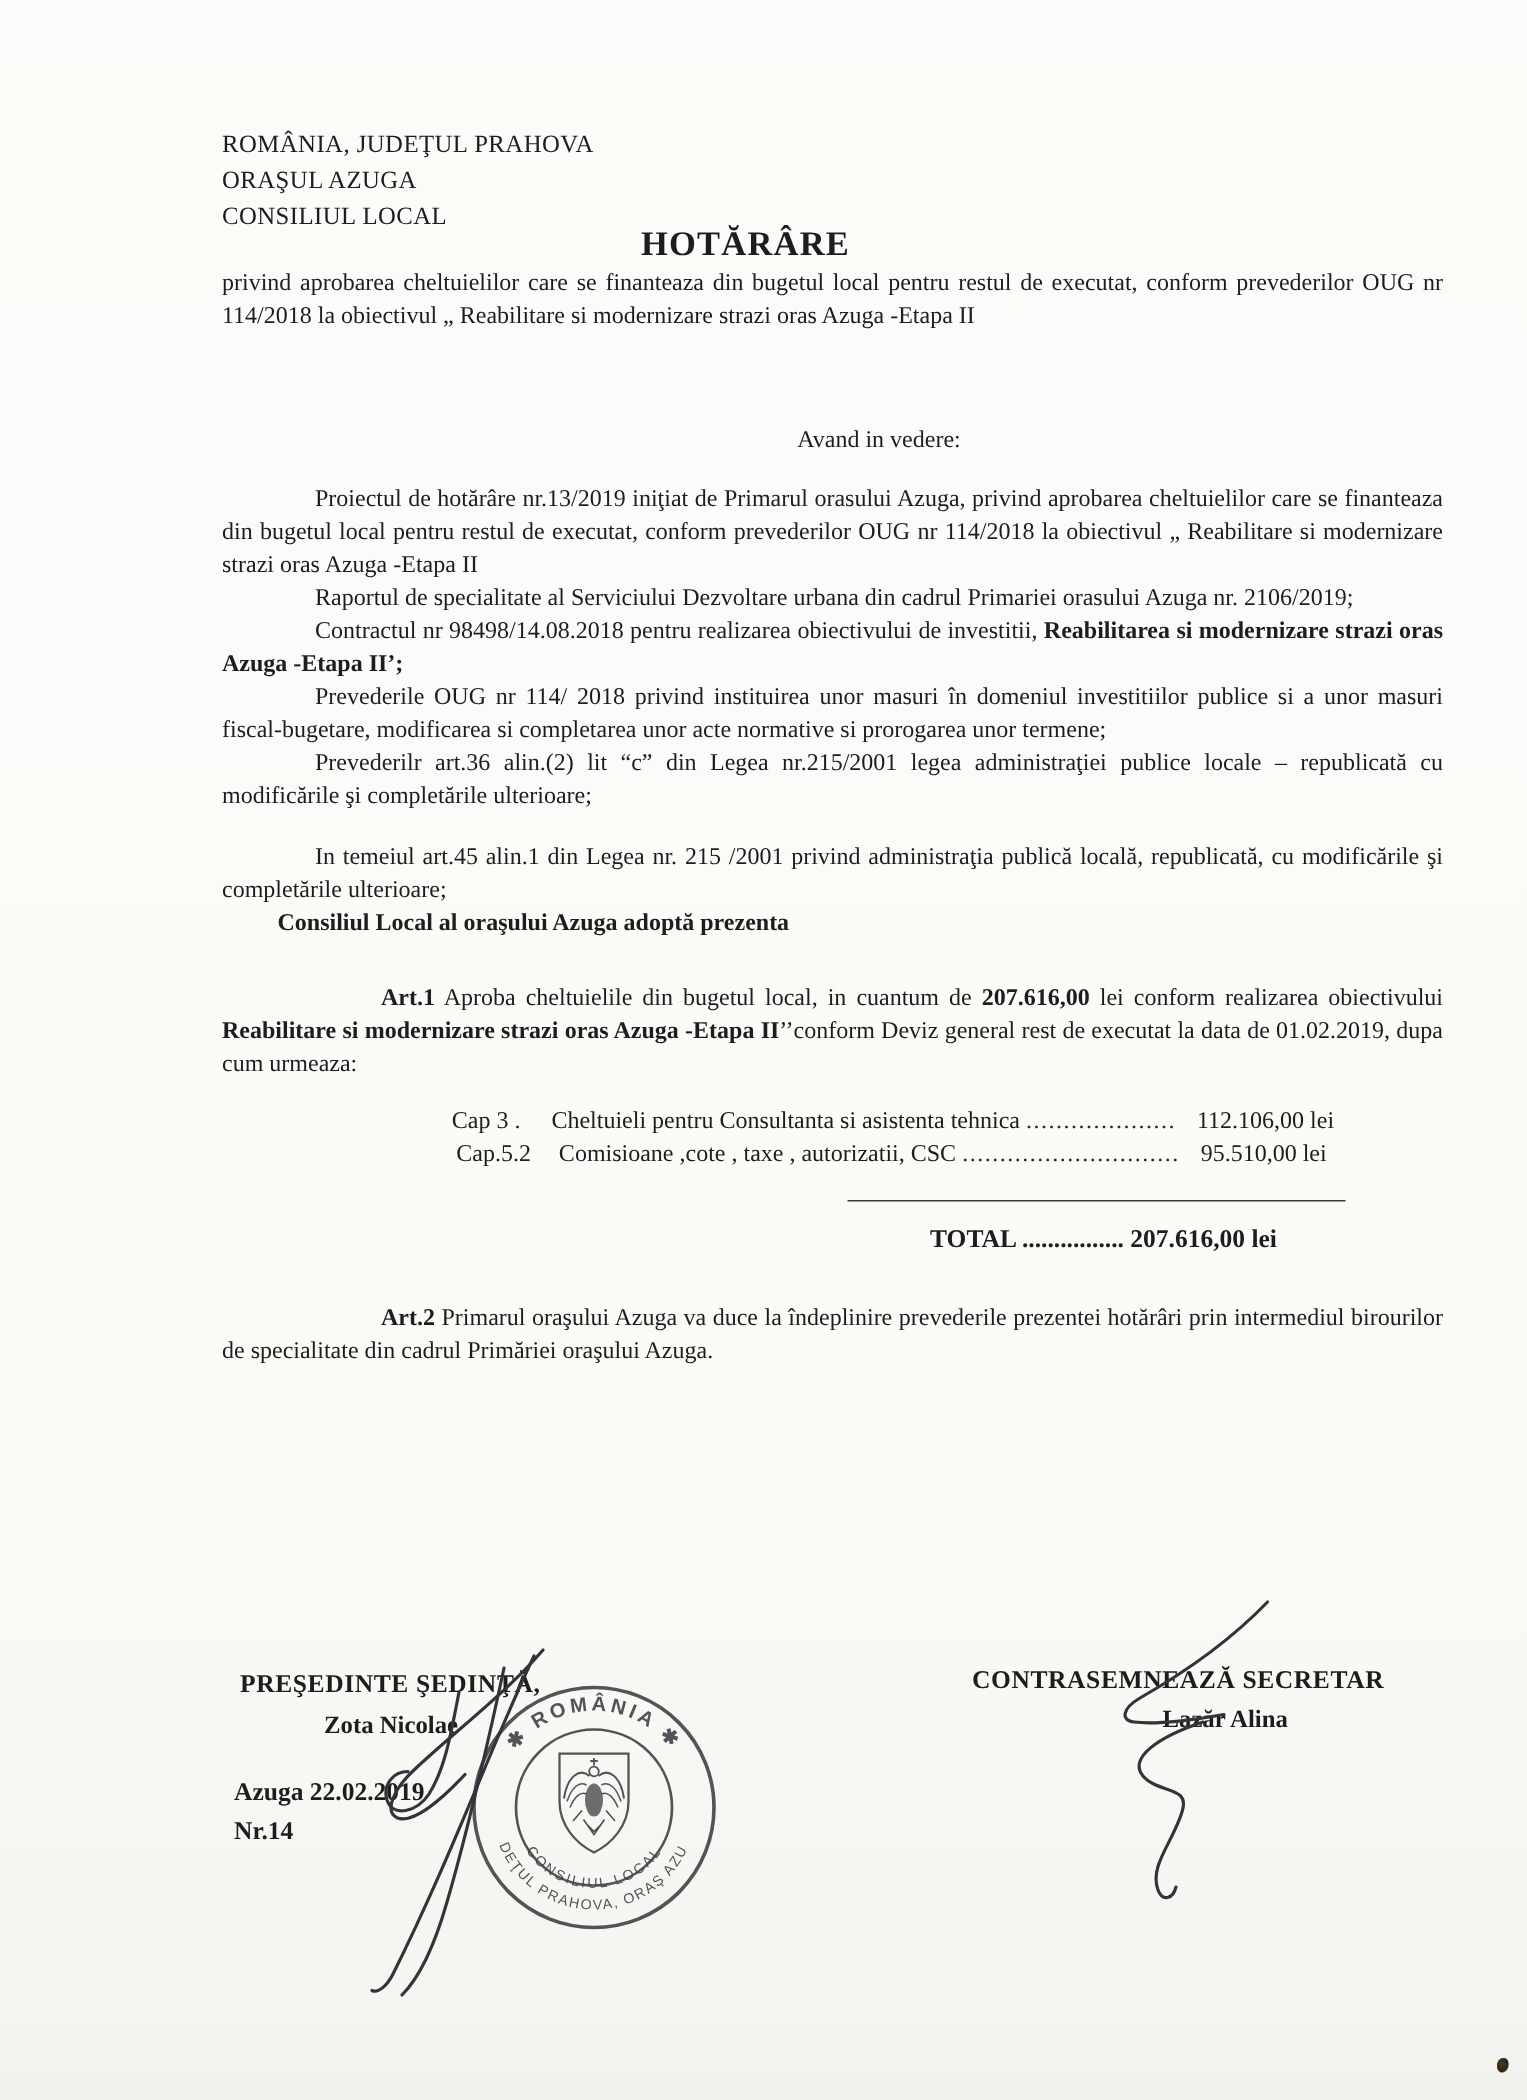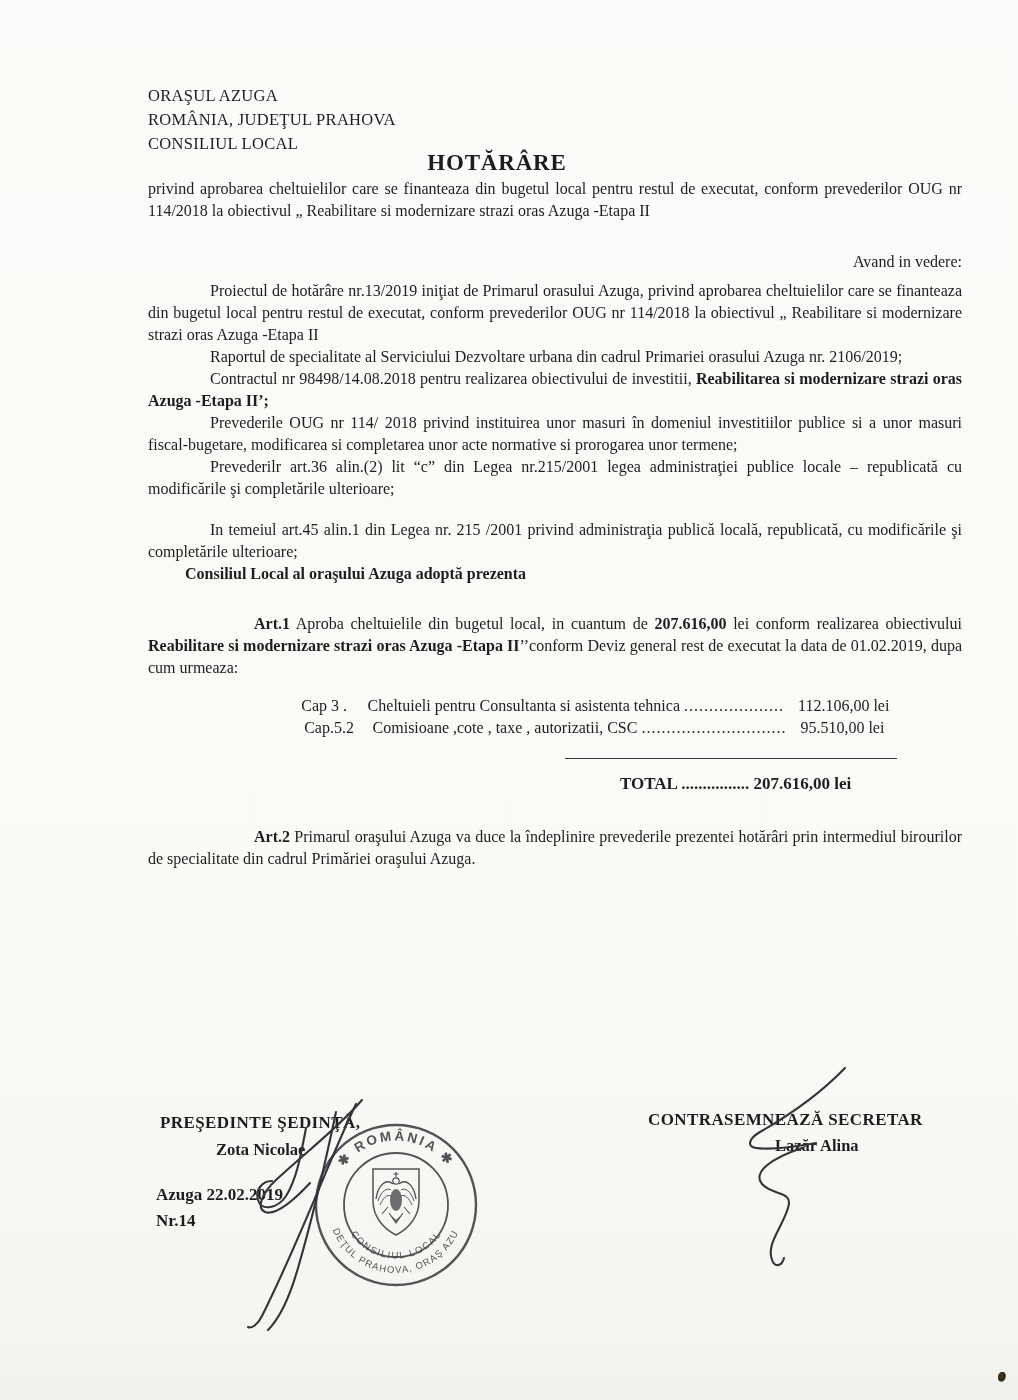--- a/index.html
+++ b/index.html
@@ -12,23 +12,23 @@
     color:#1d1d1f;
     overflow:hidden;
   }
   .content{
     position:absolute;left:148px;top:0;width:814px;
     font-size:16px;line-height:22px;text-align:justify;
   }
   .doc-header{margin-top:84px;line-height:24px;text-align:left;font-size:16.5px;letter-spacing:.3px;}
   .doc-title{margin-top:-4px;margin-right:116px;text-align:center;font-weight:bold;font-size:23px;letter-spacing:.8px;}
   .subject{margin-top:4px;}
-  .avand{margin-top:29px;text-indent:62px;text-align:right;}
+  .avand{margin-top:61px;text-indent:62px;text-align:center;}
   .par{text-indent:62px;margin:0;}
-  .par.first{margin-top:7px;}
+  .par.first{margin-top:17px;}
   .temei{margin-top:19px;}
   .adopta{text-indent:37px;font-weight:bold;text-align:left;}
   .hot-heading{margin-top:22px;margin-right:130px;text-align:center;font-weight:bold;font-size:17px;letter-spacing:3px;}
   .art1{margin-top:28px;text-indent:106px;}
   .b{font-weight:bold;}
   .cap-rows{margin-top:16px;text-align:center;}
   .cap-row{padding-left:60px;white-space:nowrap;}
   .cap-label{display:inline-block;width:87px;}
   .cap-dots{letter-spacing:1px;color:#2a2a2c;}
   .cap-amt{padding-left:14px;}
@@ -47,22 +47,22 @@
   }
 </style>
 </head>
 <body>
 
 <div class="page">
 
   <div class="content">
 
     <div class="doc-header">
+      <div>ROMÂNIA, JUDEŢUL PRAHOVA</div>
       <div>ORAŞUL AZUGA</div>
-      <div>ROMÂNIA, JUDEŢUL PRAHOVA</div>
       <div>CONSILIUL LOCAL</div>
     </div>
 
     <div class="doc-title">HOTĂRÂRE</div>
 
     <div class="subject">privind  aprobarea cheltuielilor care se finanteaza din bugetul local pentru restul de executat, conform prevederilor OUG nr 114/2018  la obiectivul „ Reabilitare si modernizare  strazi oras Azuga  -Etapa II</div>
 
     <div class="avand">Avand in vedere:</div>
 
     <p class="par first">Proiectul de hotărâre nr.13/2019  iniţiat de Primarul orasului Azuga, privind  aprobarea cheltuielilor care se finanteaza din bugetul local pentru restul de executat, conform prevederilor OUG nr 114/2018  la obiectivul „ Reabilitare si modernizare  strazi oras   Azuga  -Etapa II</p>

